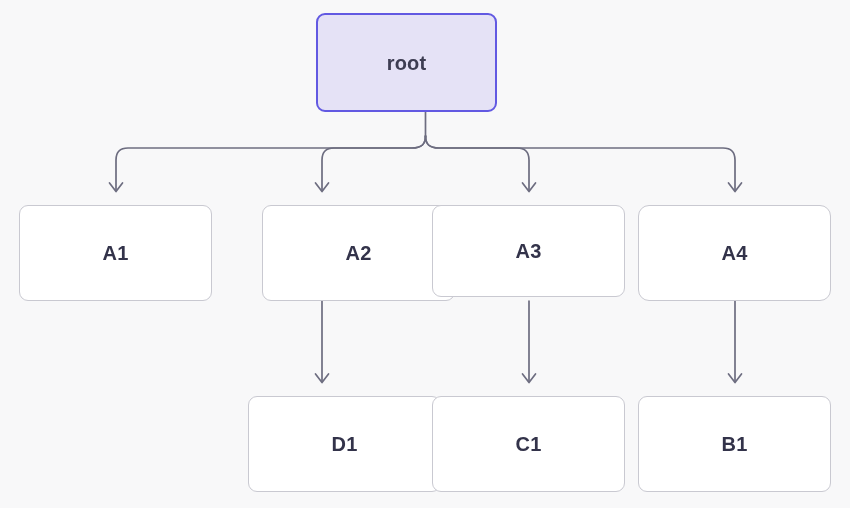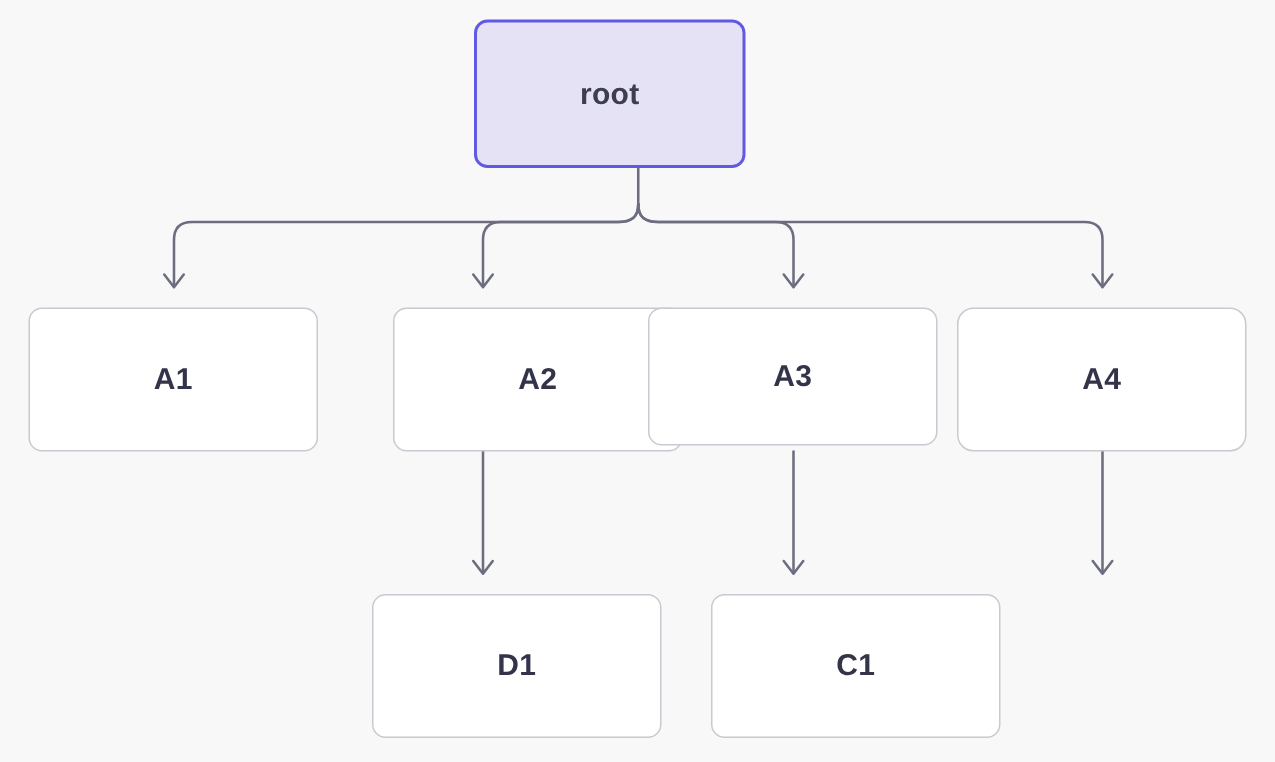--- a/index.html
+++ b/index.html
@@ -102,18 +102,21 @@
   </div>
 
   <div class="node" style="left:638px; top:205px; width:193px; height:96px;border-radius:11px;">
     <span class="node-label">A4</span>
   </div>
 
   <div class="node" style="left:226px; top:396px; width:193px; height:96px;margin-left:22px;">
     <span class="node-label">D1</span>
   </div>
 
-  <div class="node" style="left:432px; top:396px; width:193px; height:96px;margin-left:42px;">
+  <div class="node" style="left:432px; top:396px; width:193px; height:96px;">
     <span class="node-label">C1</span>
   </div>
 
+  <div class="node" style="left:638px; top:396px; width:193px; height:96px;">
+    <span class="node-label">B1</span>
+  </div>
 
 </div>
 
 </body></html>

